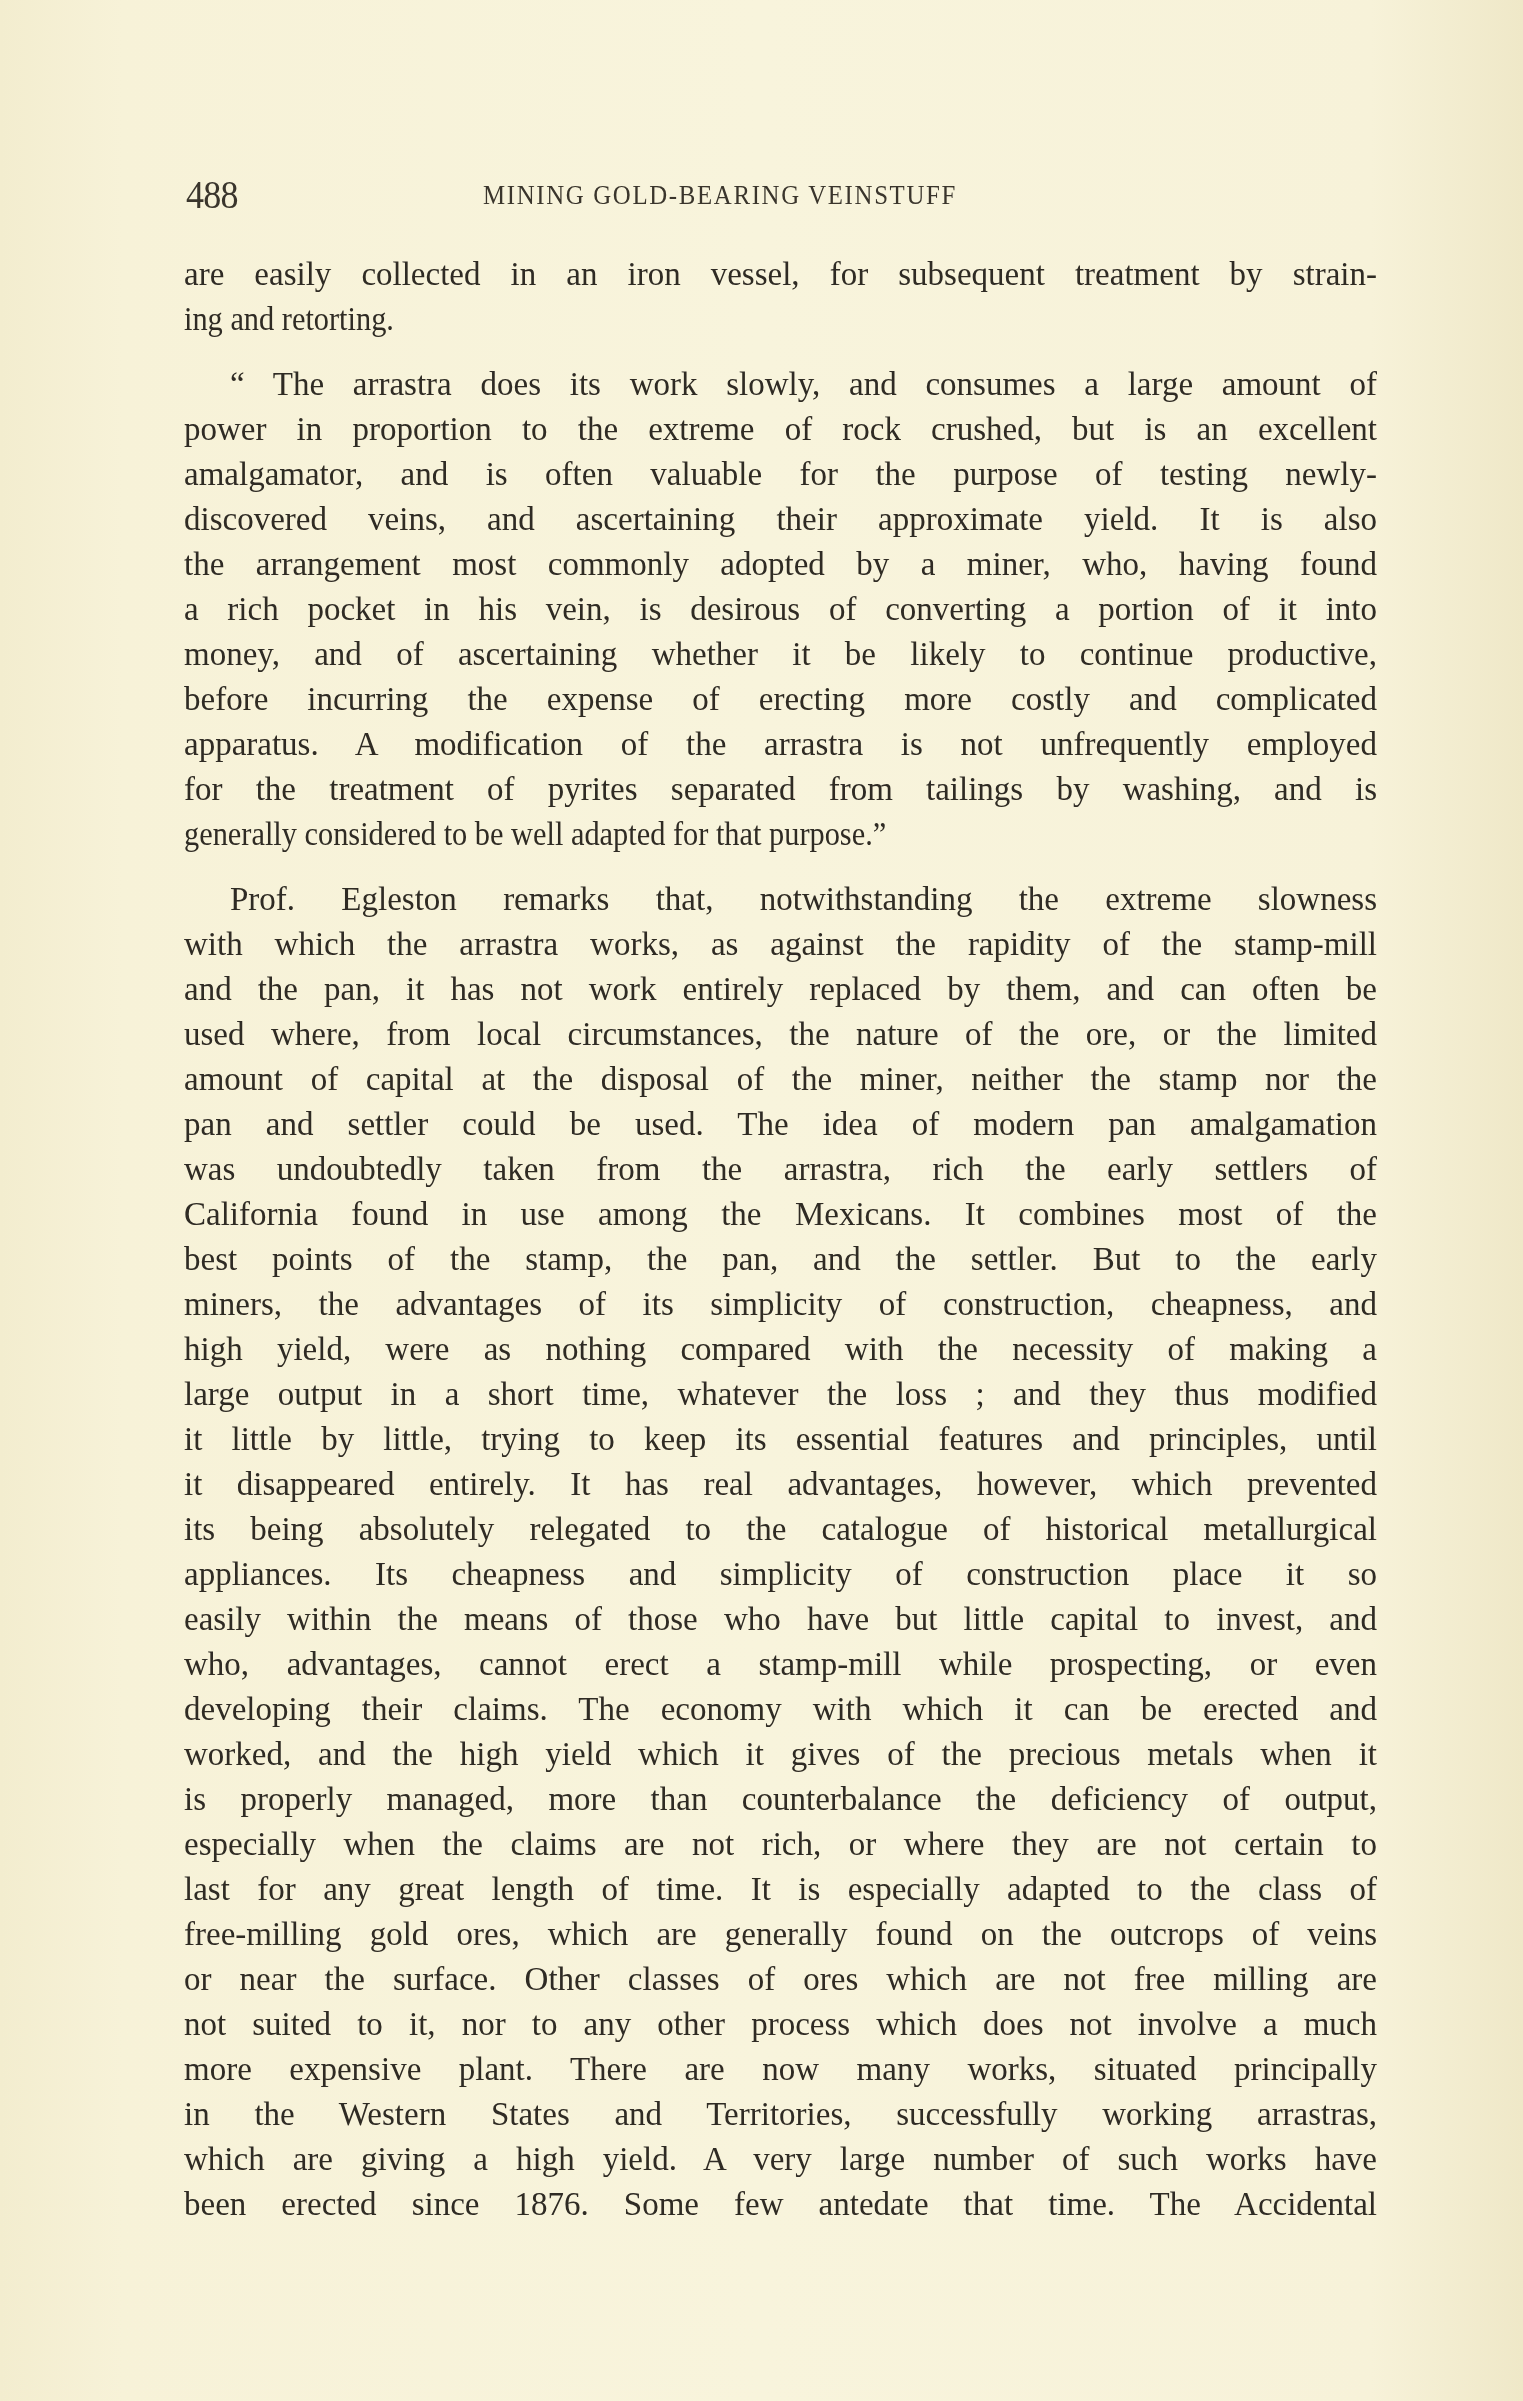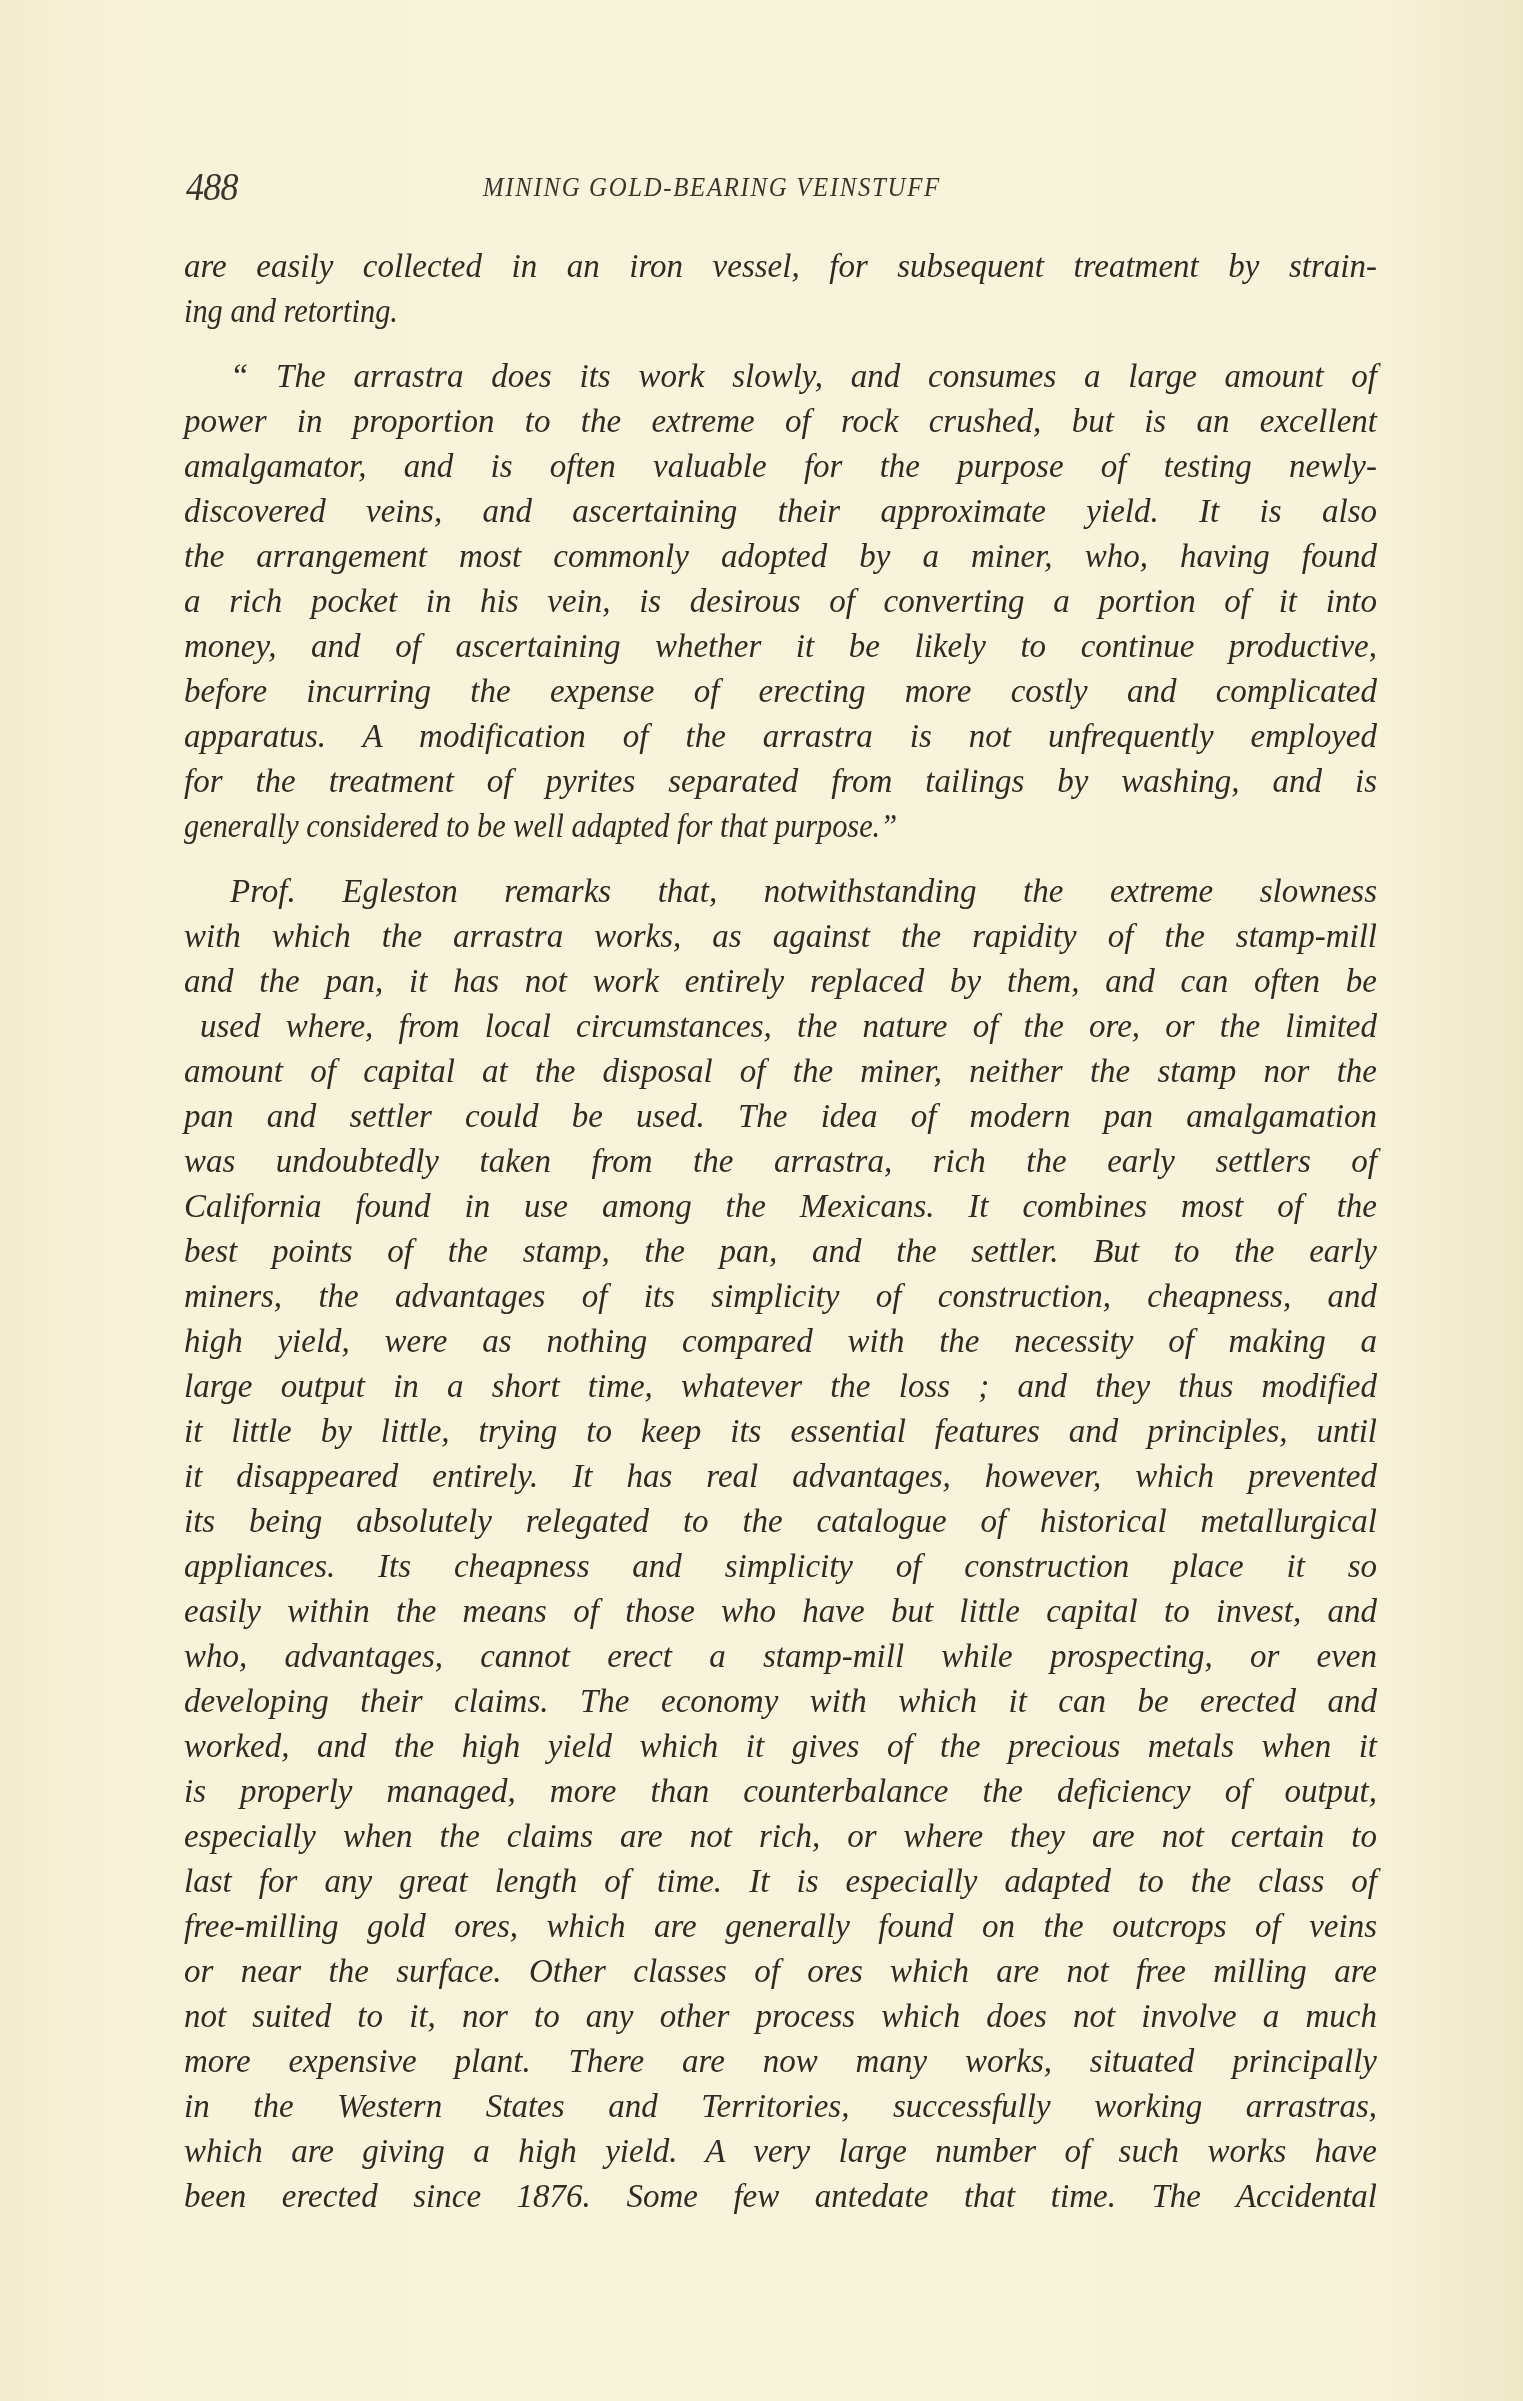--- a/index.html
+++ b/index.html
@@ -3,21 +3,21 @@
 <meta charset="utf-8">
 <style>
   html, body { margin: 0; padding: 0; }
   body {
     width: 1524px; height: 2401px; overflow: hidden;
     background: linear-gradient(90deg, #f3edcf 0%, #f7f2d8 8%, #f8f4dc 50%, #f7f2d9 90%, #efe8c8 100%);
     position: relative;
     font-family: "Liberation Serif", "DejaVu Serif", serif;
     color: #2f2b24;
   }
-  .page { position: absolute; left: 0; top: 0; width: 1524px; height: 2035px; font-style: italic; }
+  .page { position: absolute; left: 0; top: 8px; width: 1524px; height: 2035px; }
   .running-head { position: absolute; top: 163px; left: 184px; width: 1193px; height: 53px; }
   .page-number {
     position: absolute; left: 1.8px; top: 0;
     font-size: 40px; letter-spacing: -0.9px; color: #3a352c;
     transform: scaleX(0.9); transform-origin: left top;
   }
   .running-title {
     position: absolute; left: 299px; top: 8.8px;
     font-size: 27px; letter-spacing: 1.8px; color: #3a352c;
     transform: scaleX(0.92); transform-origin: left top;
@@ -51,21 +51,21 @@
       <div class="line" style="display: block;">the arrangement most commonly adopted by a miner, who, having found</div>
       <div class="line" style="display: block;">a rich pocket in his vein, is desirous of converting a portion of it into</div>
       <div class="line" style="display: block;">money, and of ascertaining whether it be likely to continue productive,</div>
       <div class="line" style="display: block;">before incurring the expense of erecting more costly and complicated</div>
       <div class="line" style="display: block;">apparatus.  A modification of the arrastra is not unfrequently employed</div>
       <div class="line" style="display: block;">for the treatment of pyrites separated from tailings by washing, and is</div>
       <div class="line last" style="display: block; transform: scaleX(0.92); transform-origin: left center;">generally considered to be well adapted for that purpose.”</div>
       <div class="line indent" style="display: block;">Prof. Egleston remarks that, notwithstanding the extreme slowness</div>
       <div class="line" style="display: block;">with which the arrastra works, as against the rapidity of the stamp-mill</div>
       <div class="line" style="display: block;">and the pan, it has not work entirely replaced by them, and can often be</div>
-      <div class="line" style="display: block; margin-left: 16px;">used where, from local circumstances, the nature of the ore, or the limited</div>
+      <div class="line" style="display: block;">used where, from local circumstances, the nature of the ore, or the limited</div>
       <div class="line" style="display: block;">amount of capital at the disposal of the miner, neither the stamp nor the</div>
       <div class="line" style="display: block;">pan and settler could be used.  The idea of modern pan amalgamation</div>
       <div class="line" style="display: block;">was undoubtedly taken from the arrastra, rich the early settlers of</div>
       <div class="line" style="display: block;">California found in use among the Mexicans.  It combines most of the</div>
       <div class="line" style="display: block;">best points of the stamp, the pan, and the settler.  But to the early</div>
       <div class="line" style="display: block;">miners, the advantages of its simplicity of construction, cheapness, and</div>
       <div class="line" style="display: block;">high yield, were as nothing compared with the necessity of making a</div>
       <div class="line" style="display: block;">large output in a short time, whatever the loss ; and they thus modified</div>
       <div class="line" style="display: block;">it little by little, trying to keep its essential features and principles, until</div>
       <div class="line" style="display: block;">it disappeared entirely.  It has real advantages, however, which prevented</div>

